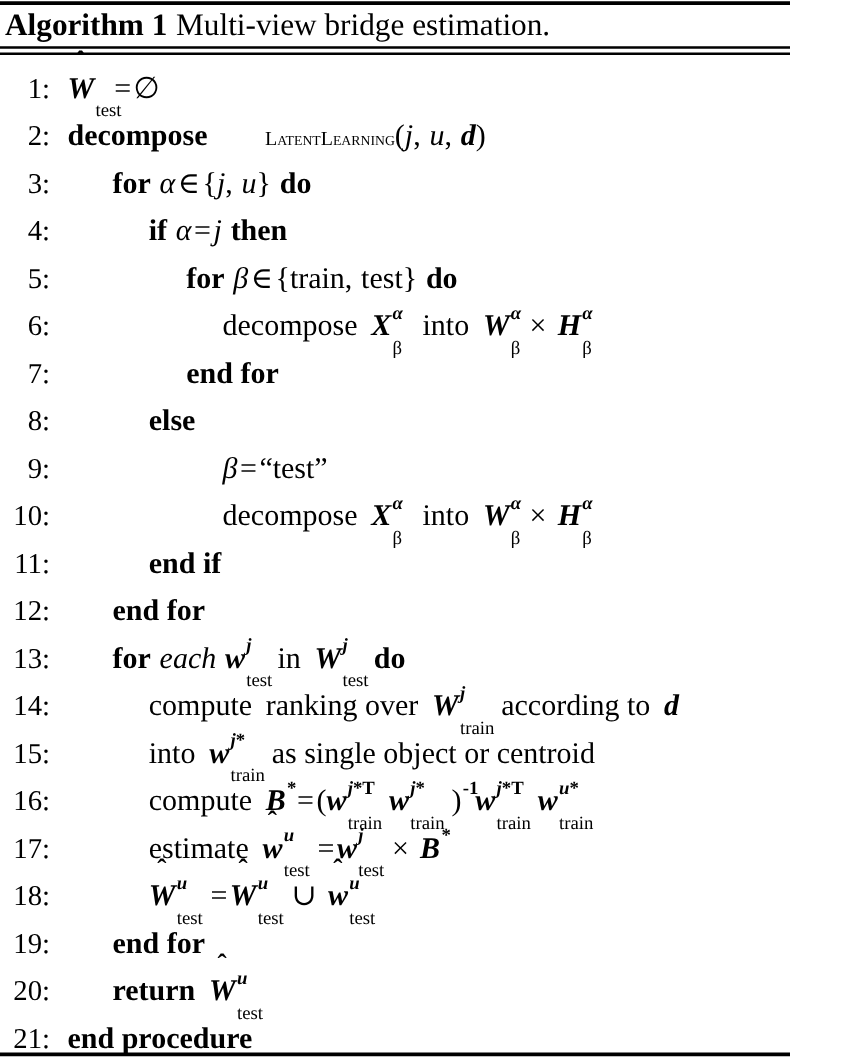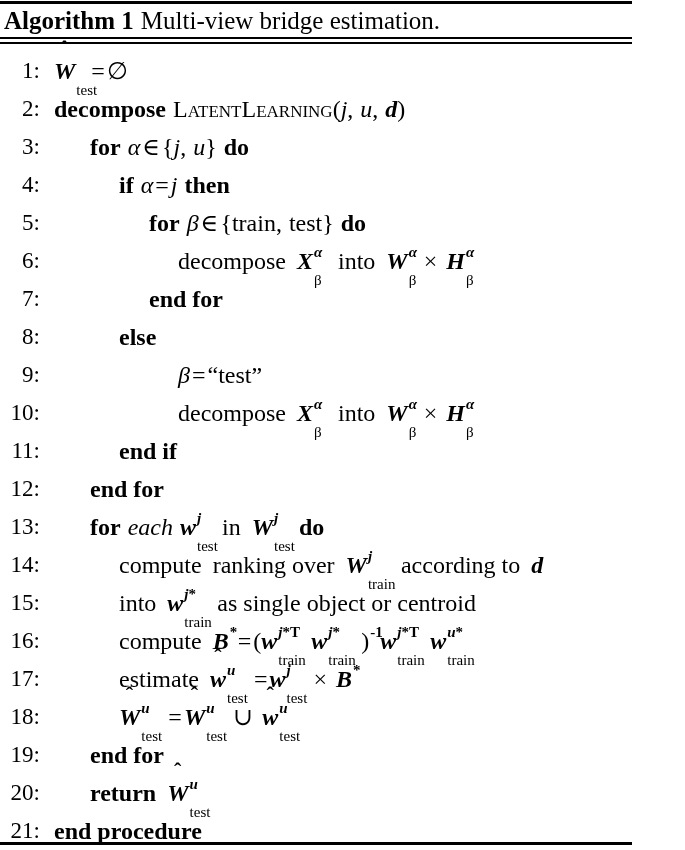--- a/index.html
+++ b/index.html
@@ -89,21 +89,21 @@
     top: 0;
     left: 54px;
   }
   .ind1 { left: 90px; }
   .ind2 { left: 119px; text-align: right; }
   .ind3 { left: 149px; }
   .ind4 { left: 178px; }
 
   .kw  { font-weight: bold; }
   .it  { font-style: italic; margin-top: 44px; }
-  .sc  { font-variant: small-caps; font-size: 24px; }
+  .sc  { font-variant: small-caps; font-size: 16px; margin-left: 39px; }
   .mvar { font-style: italic; }
   .mbold { font-weight: bold; font-style: italic; }
   .mupright { font-style: normal; }
 
   
   .ss {
     display: inline-block;
     position: relative;
     vertical-align: baseline;
     width: 0;

